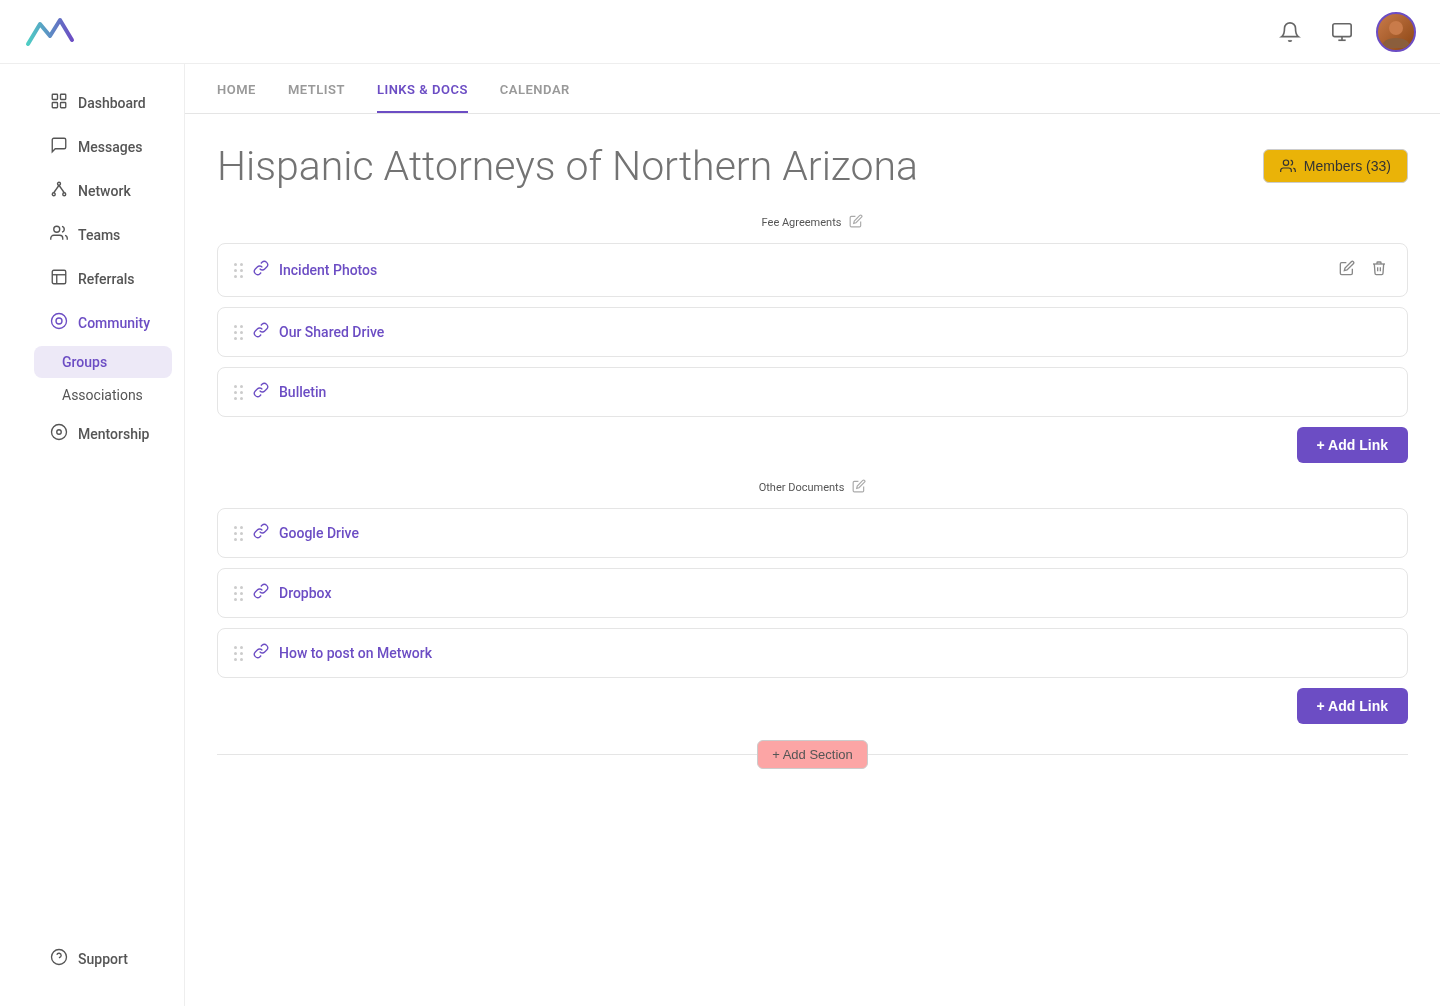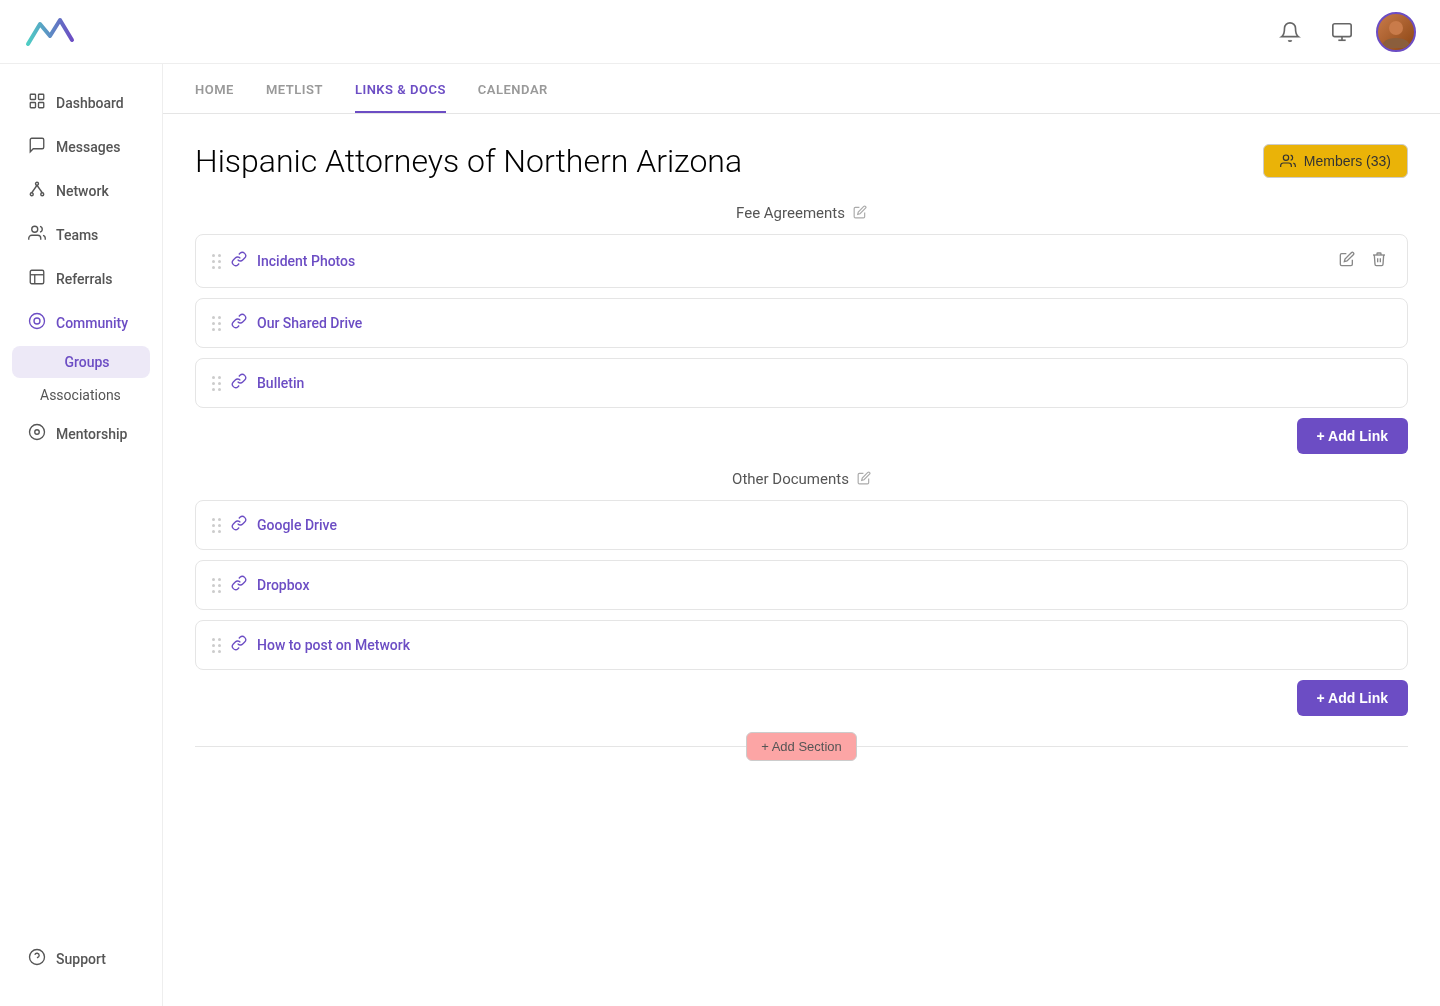--- a/index.html
+++ b/index.html
@@ -63,20 +63,21 @@
     .sidebar {
       width: 163px;
       background: #fff;
       border-right: 1px solid #eee;
       padding: 16px 4px;
       display: flex;
       flex-direction: column;
       justify-content: space-between;
       flex-shrink: 0;
       overflow-y: auto;
+      margin-left: 22px;
     }
     .sidebar-top {}
     .sidebar-item {
       display: flex;
       align-items: center;
       gap: 10px;
       padding: 10px 16px;
       cursor: pointer;
       border-radius: 8px;
       margin: 2px 8px;
@@ -93,21 +94,20 @@
       cursor: pointer;
       font-size: 14px;
       color: #555;
       border-radius: 8px;
       margin: 1px 8px;
     }
     .sidebar-subitem.active {
       background: #ede9f7;
       color: #6c4dc4;
       font-weight: 500;
-      text-align: center;
     }
 
     .sidebar-bottom {
       padding-bottom: 8px;
     }
 
     
     .content-area {
       flex: 1;
       overflow-y: auto;
@@ -143,44 +143,44 @@
     }
 
     
     .page-header {
       display: flex;
       align-items: center;
       justify-content: space-between;
       margin-bottom: 24px;
     }
     .page-title {
-      font-size: 32px;
+      font-size: 41px;
       font-weight: 300;
-      color: #000000;
+      color: #737373;
       text-align: center;
     }
     .members-btn {
       display: flex;
       align-items: center;
       gap: 8px;
       border: 1px solid #ccc;
       background: #eab308;
       padding: 8px 16px;
       border-radius: 6px;
       cursor: pointer;
       font-size: 14px;
       font-weight: 500;
       color: #333;
     }
 
     
     .section-header {
       text-align: center;
       margin: 16px 0 12px;
-      font-size: 15px;
+      font-size: 11px;
       color: #555;
       display: flex;
       align-items: center;
       justify-content: center;
       gap: 8px;
     }
     .section-header .edit-icon {
       color: #aaa;
       cursor: pointer;
       font-size: 14px;

